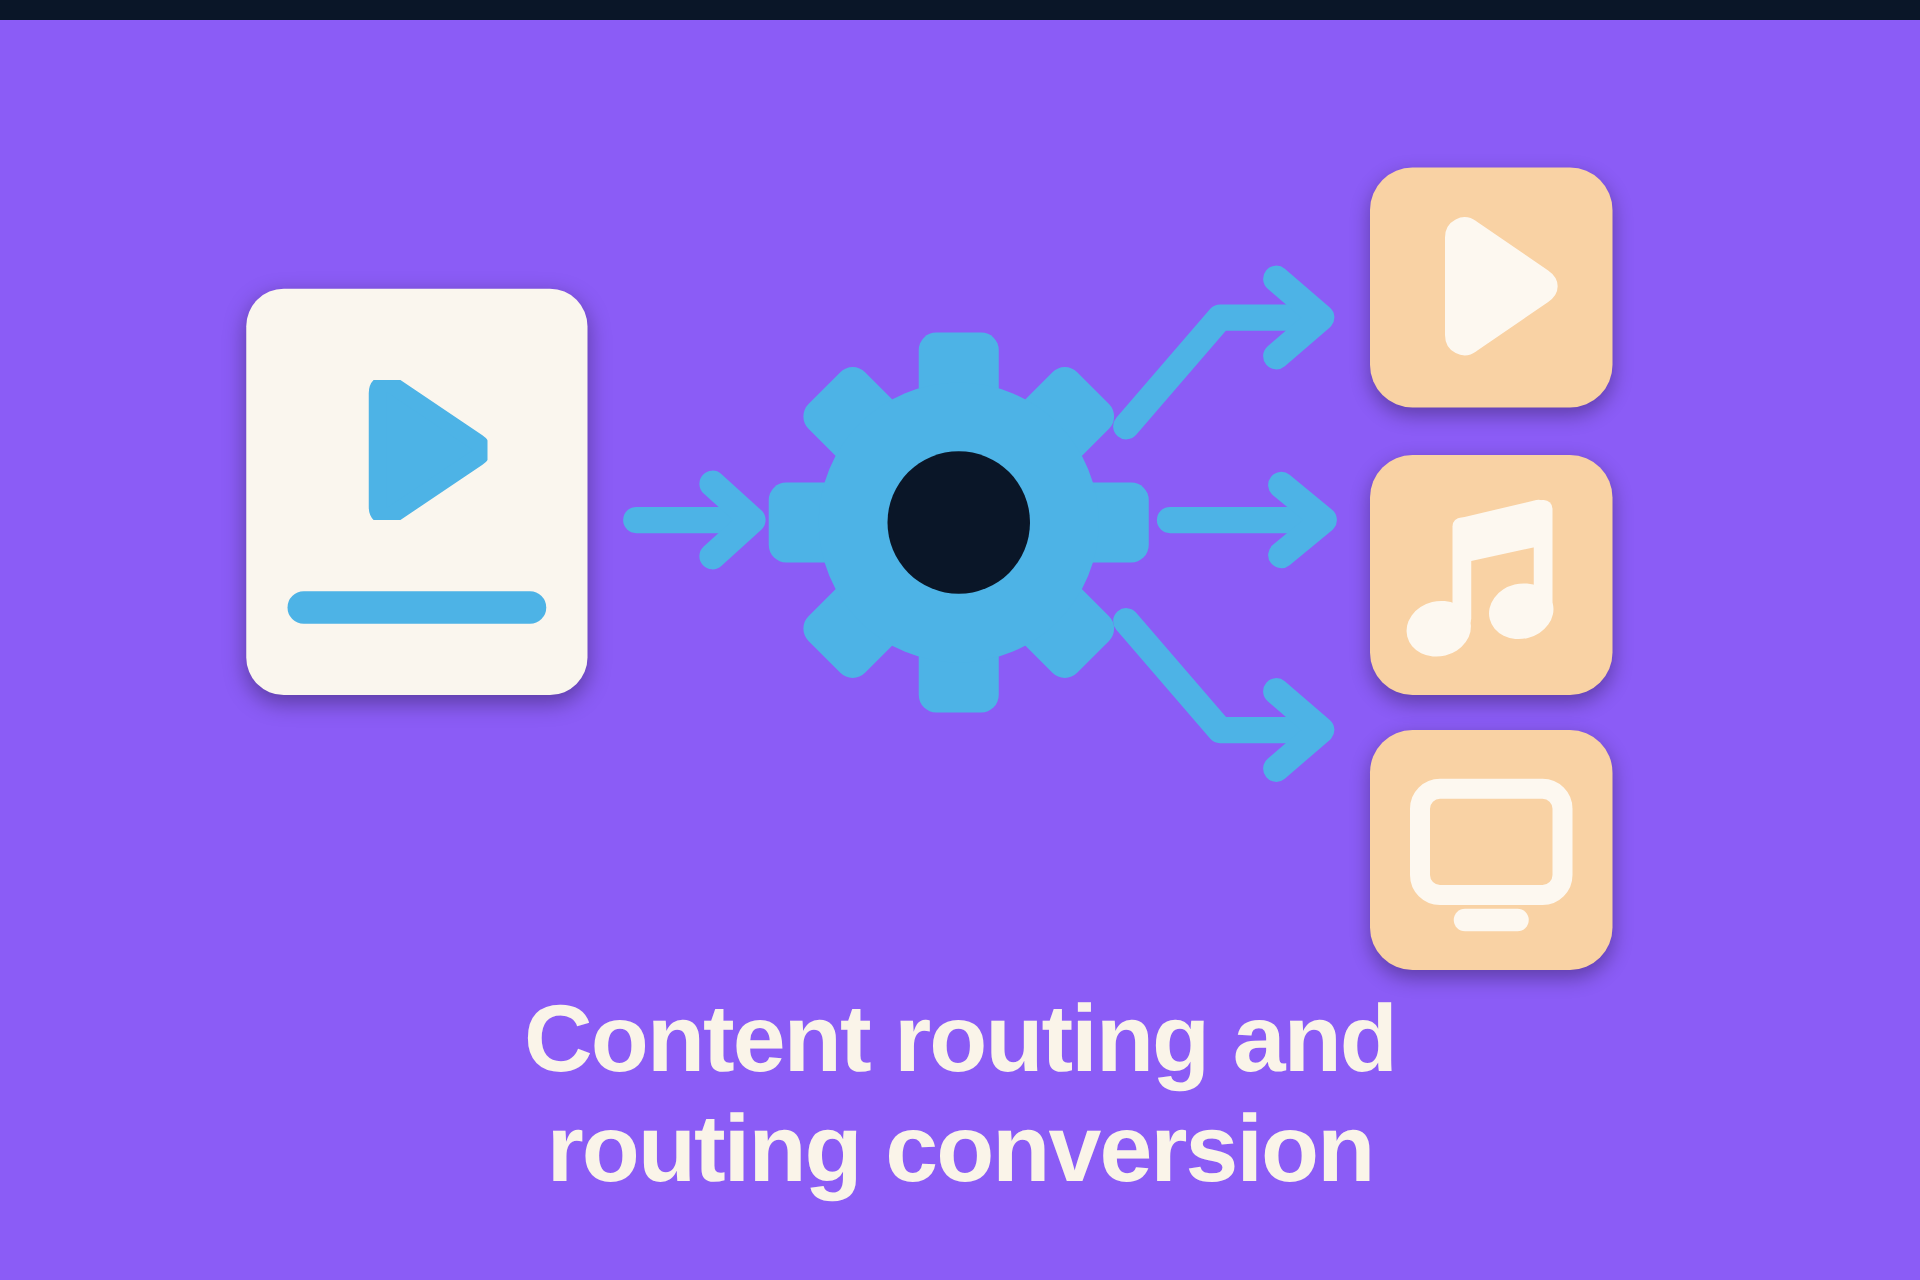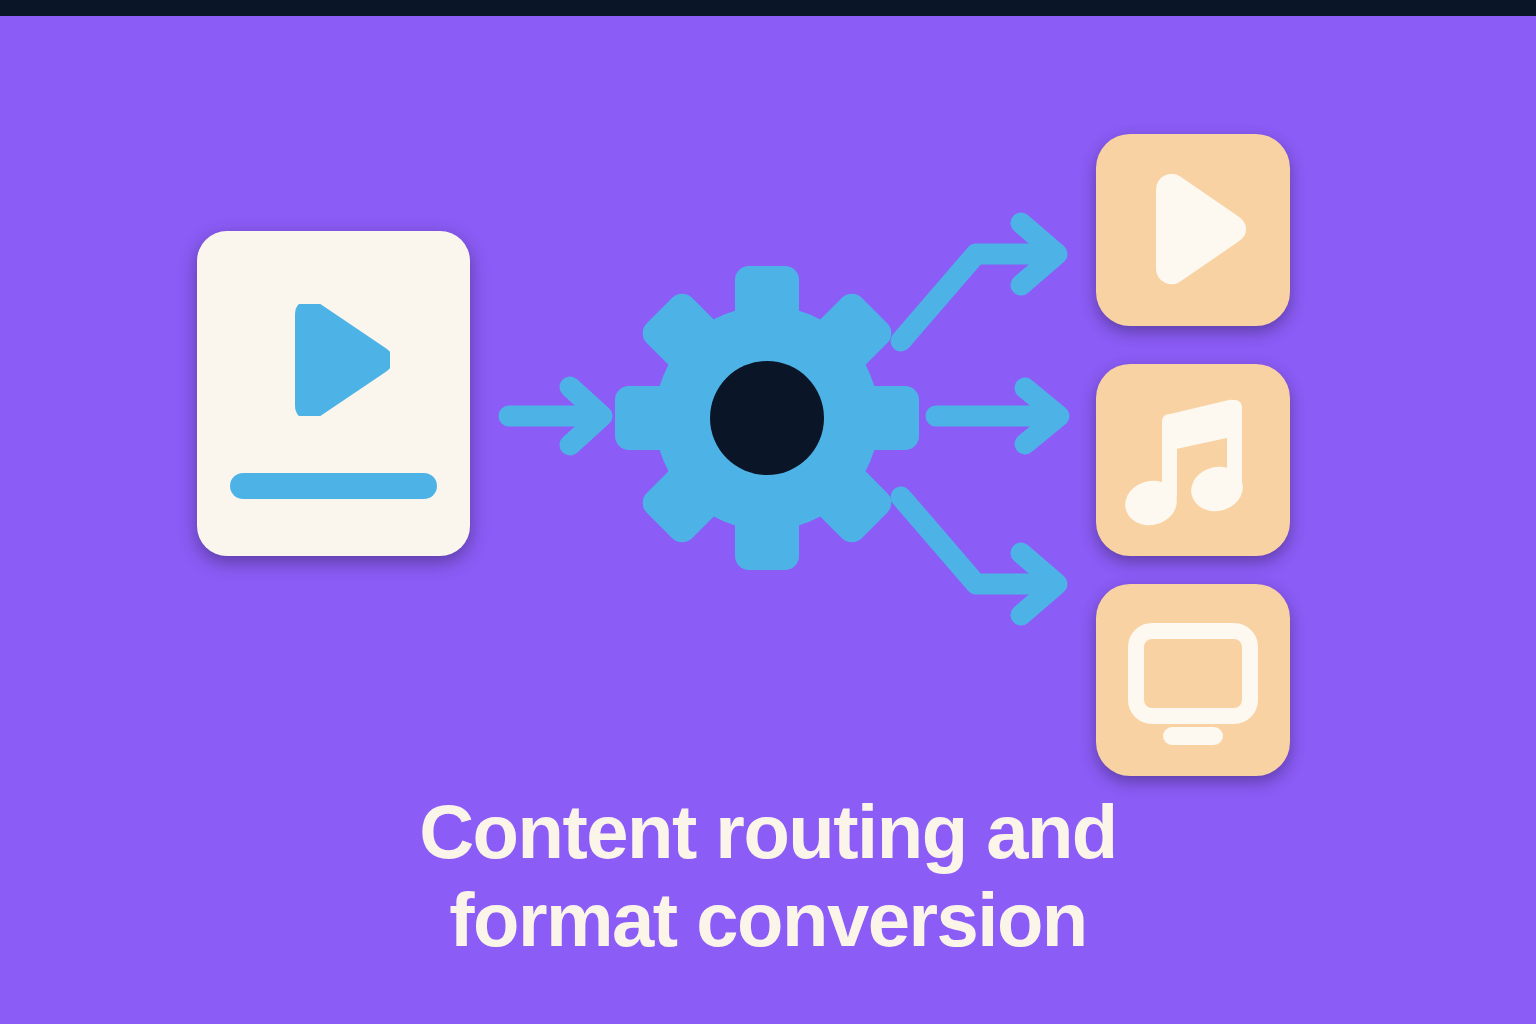--- a/index.html
+++ b/index.html
@@ -187,16 +187,16 @@
     <svg viewBox="0 0 194 192" width="194" height="192">
       <g fill="none" stroke="#fdf8f0" stroke-linecap="round" stroke-linejoin="round">
         <rect x="40" y="47" width="114" height="85" rx="16" ry="16" stroke-width="16"></rect>
         <line x1="76" y1="152" x2="118" y2="152" stroke-width="18"></line>
       </g>
     </svg>
   </div>
 
   <div id="caption">
     <span class="ln">Content routing and</span>
-    <span class="ln">format conversion</span>
+    <span class="ln">routing conversion</span>
   </div>
 
 </div>
 
 </body></html>

